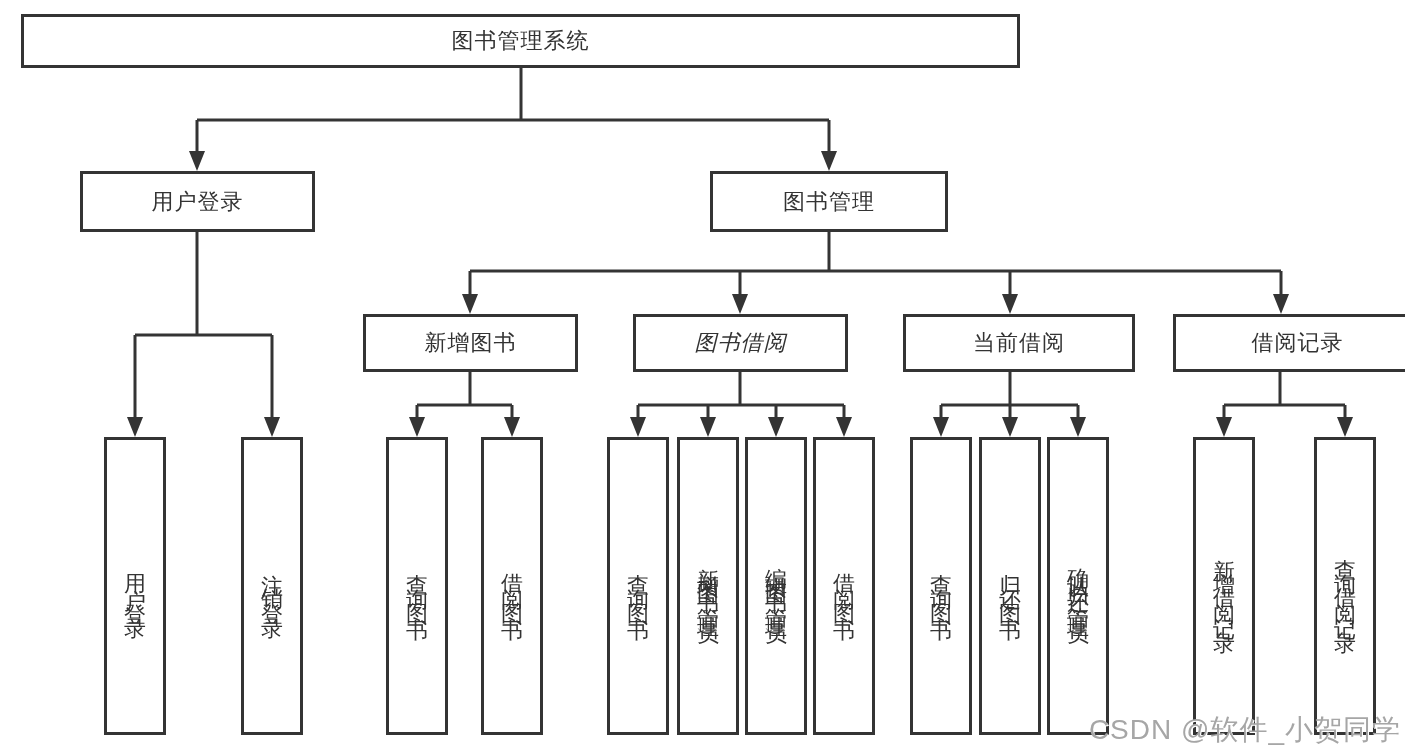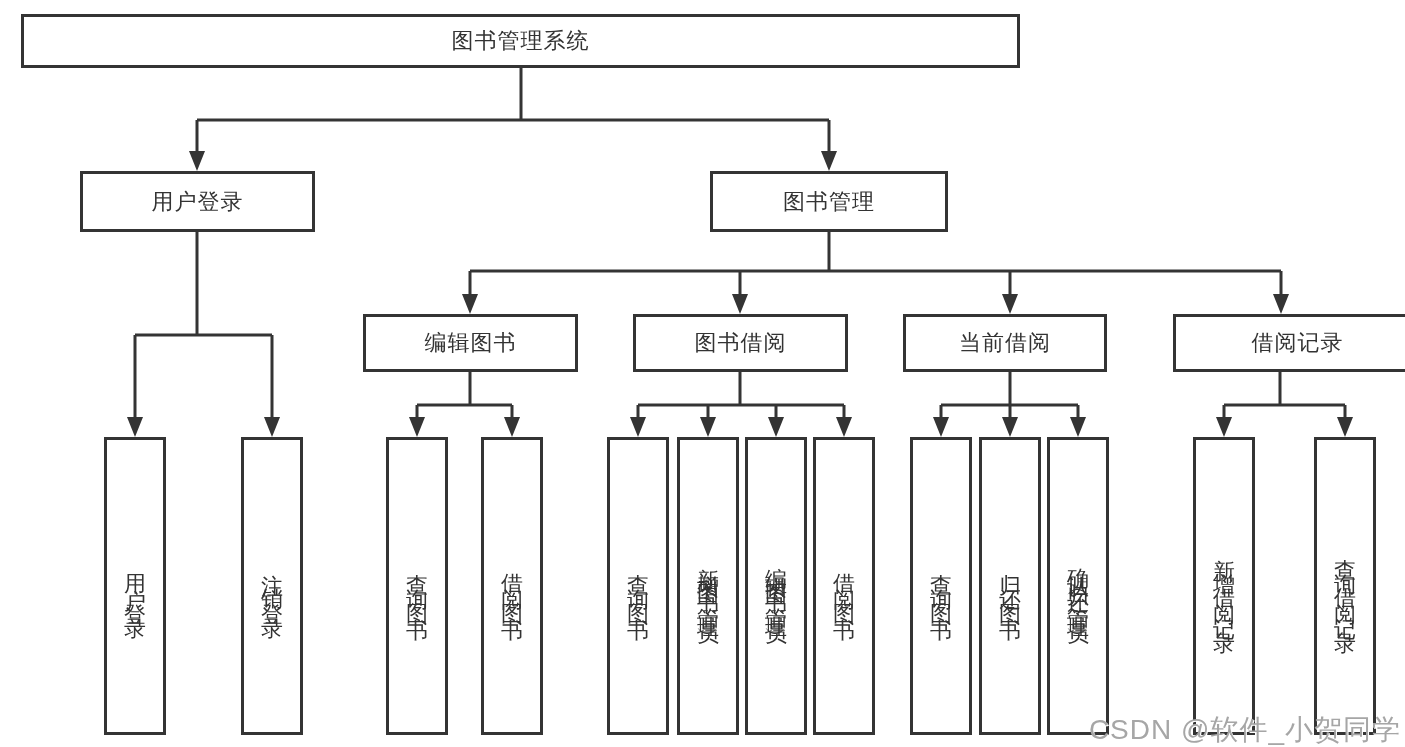--- a/index.html
+++ b/index.html
@@ -31,22 +31,22 @@
     z-index: 2;
   }
   
   .root   { left: 21px;   top: 14px;  width: 999px; height: 54px; }
   
   .n-user { left: 80px;   top: 171px; width: 235px; height: 61px; }
   .n-book { left: 710px;  top: 171px; width: 238px; height: 61px; }
   
   .lvl3   { top: 314px; height: 58px; }
   .g0 { left: 363px;  width: 215px; }
-  .g1 { left: 633px;  width: 215px; }
-  .g2 { left: 903px;  width: 204px; }
+  .g1 { left: 633px;  width: 215px; font-style: italic; }
+  .g2 { left: 903px;  width: 232px; }
   .g3 { left: 1173px; width: 249px; }
   
   .leaf {
     top: 437px; height: 298px; width: 62px;
     padding: 4px 0;
   }
   .leaf .vtext {
     writing-mode: vertical-rl;
     text-orientation: mixed;
     font-size: 22px;
@@ -123,21 +123,21 @@
   </div>
 
   <div class="node n-user">
     <span>用户登录</span>
   </div>
   <div class="node n-book">
     <span>图书管理</span>
   </div>
 
   <div class="node lvl3 g0">
-    <span>编辑图书</span>
+    <span>新增图书</span>
   </div>
   <div class="node lvl3 g1">
     <span>图书借阅</span>
   </div>
   <div class="node lvl3 g2">
     <span>当前借阅</span>
   </div>
   <div class="node lvl3 g3">
     <span>借阅记录</span>
   </div>

